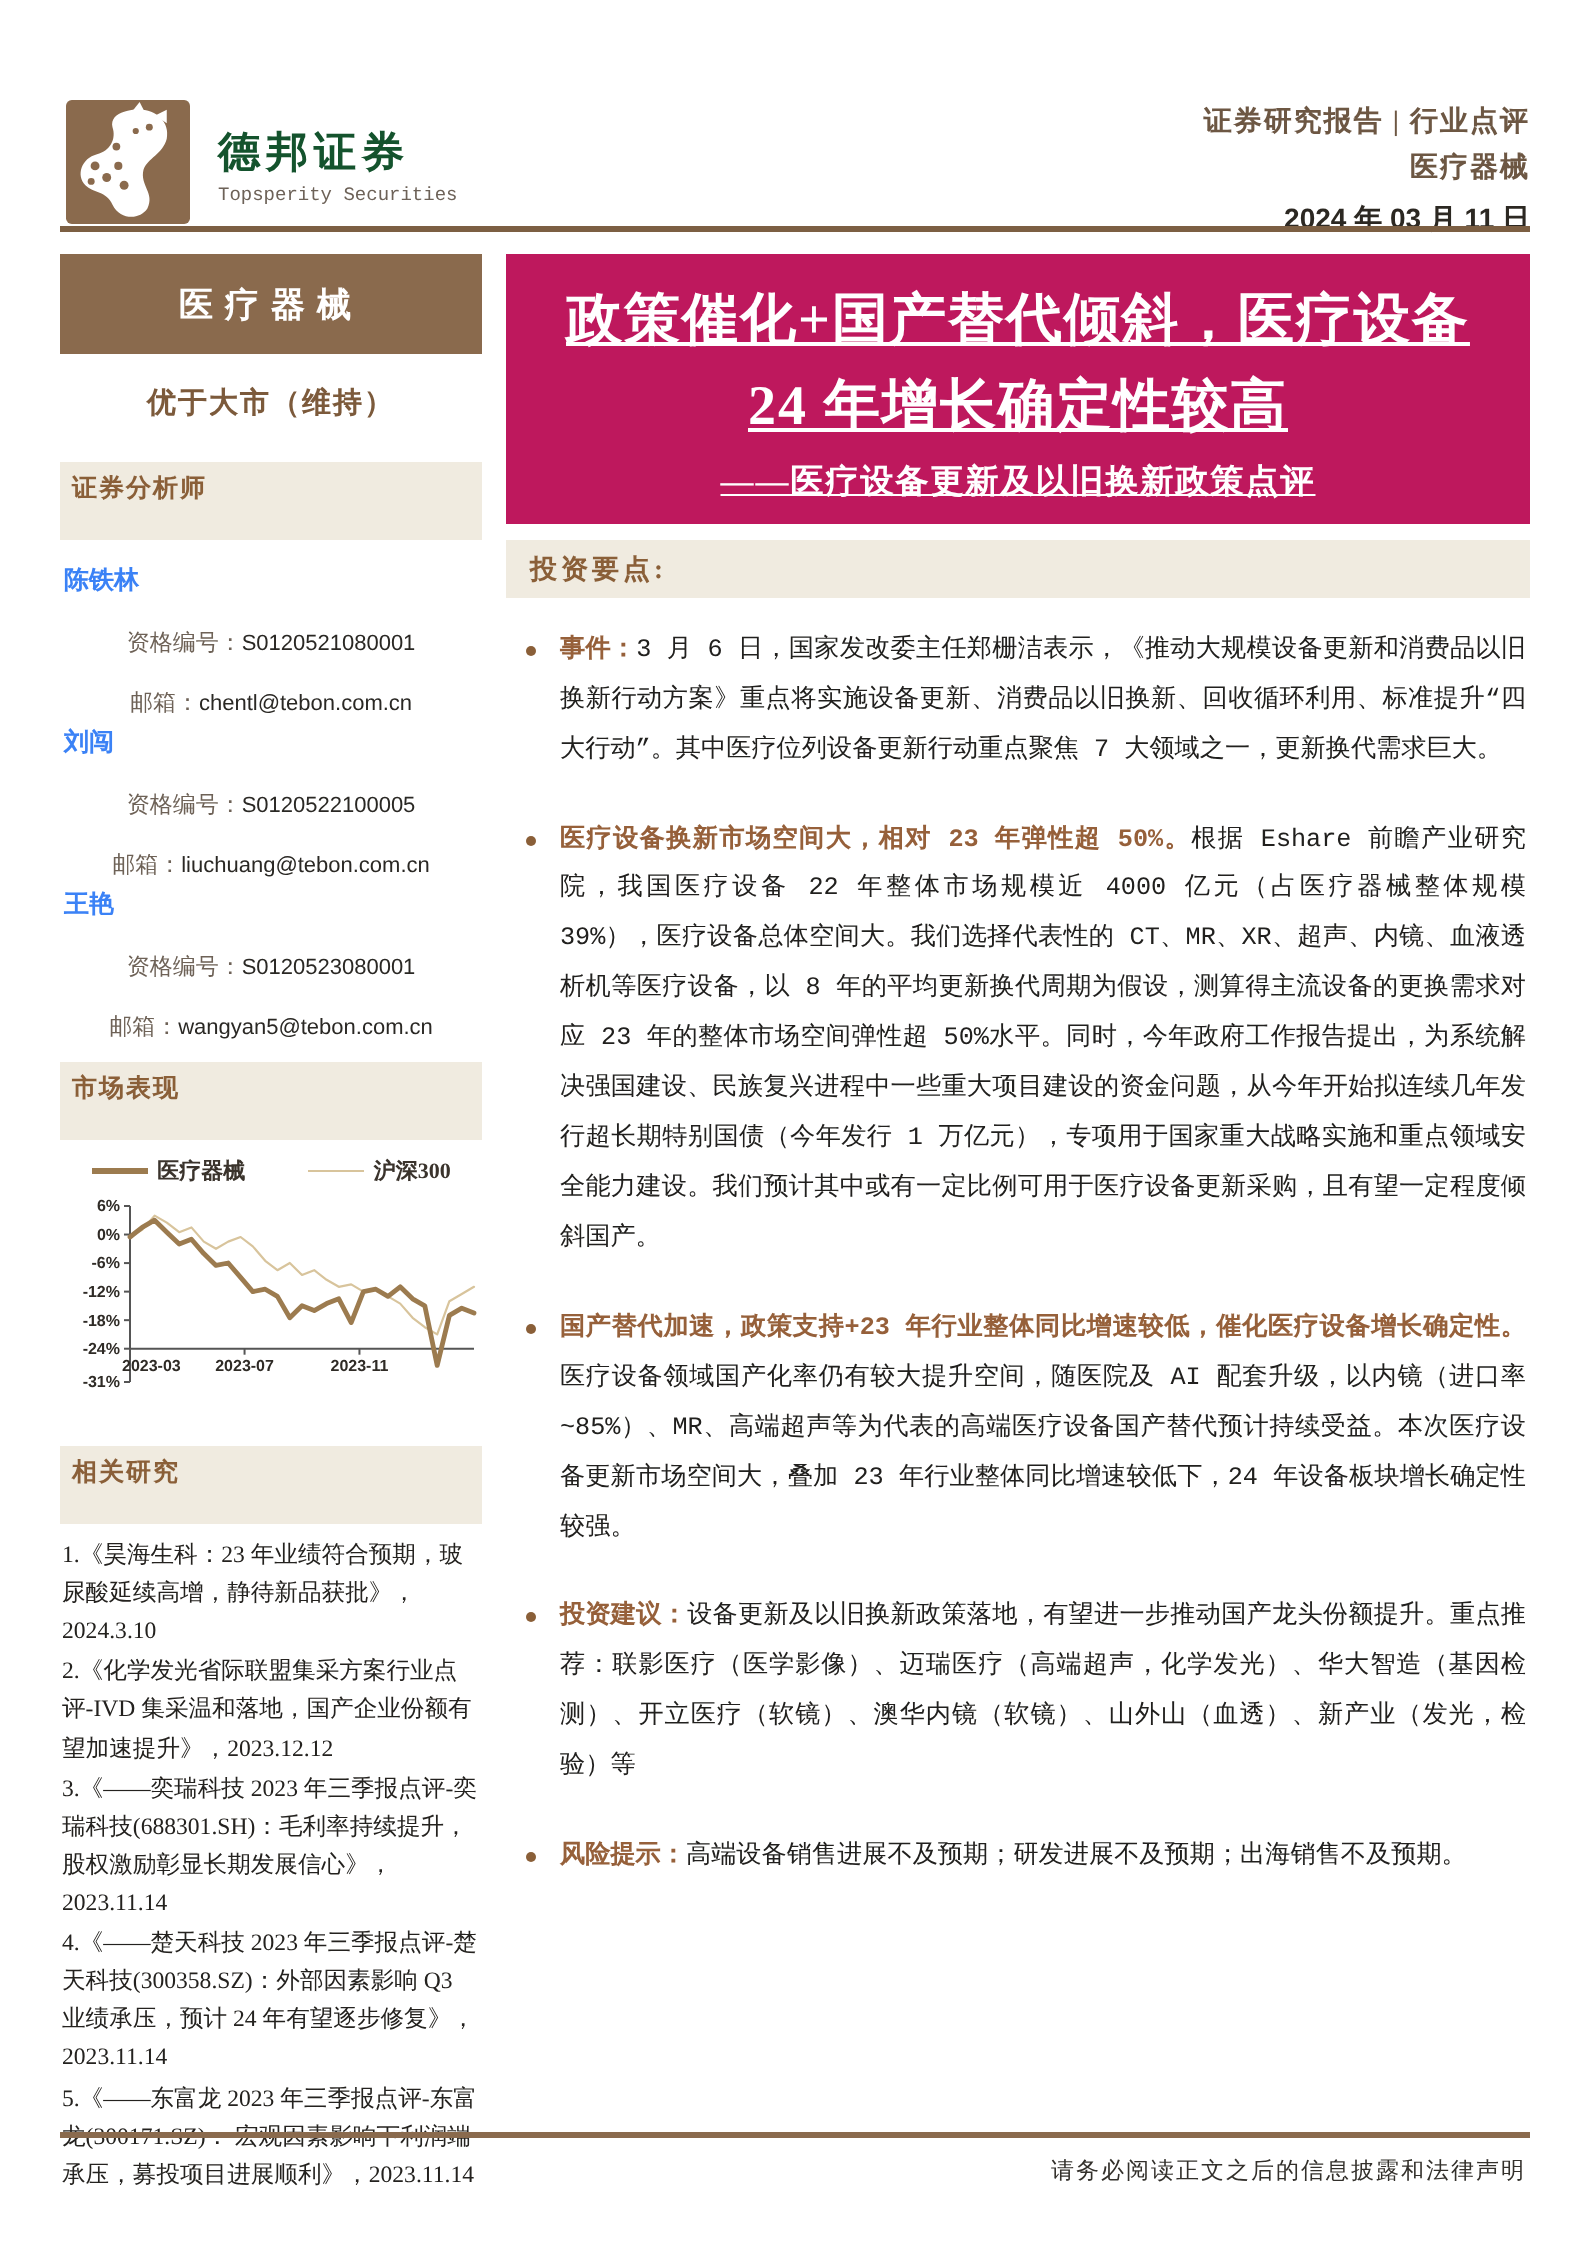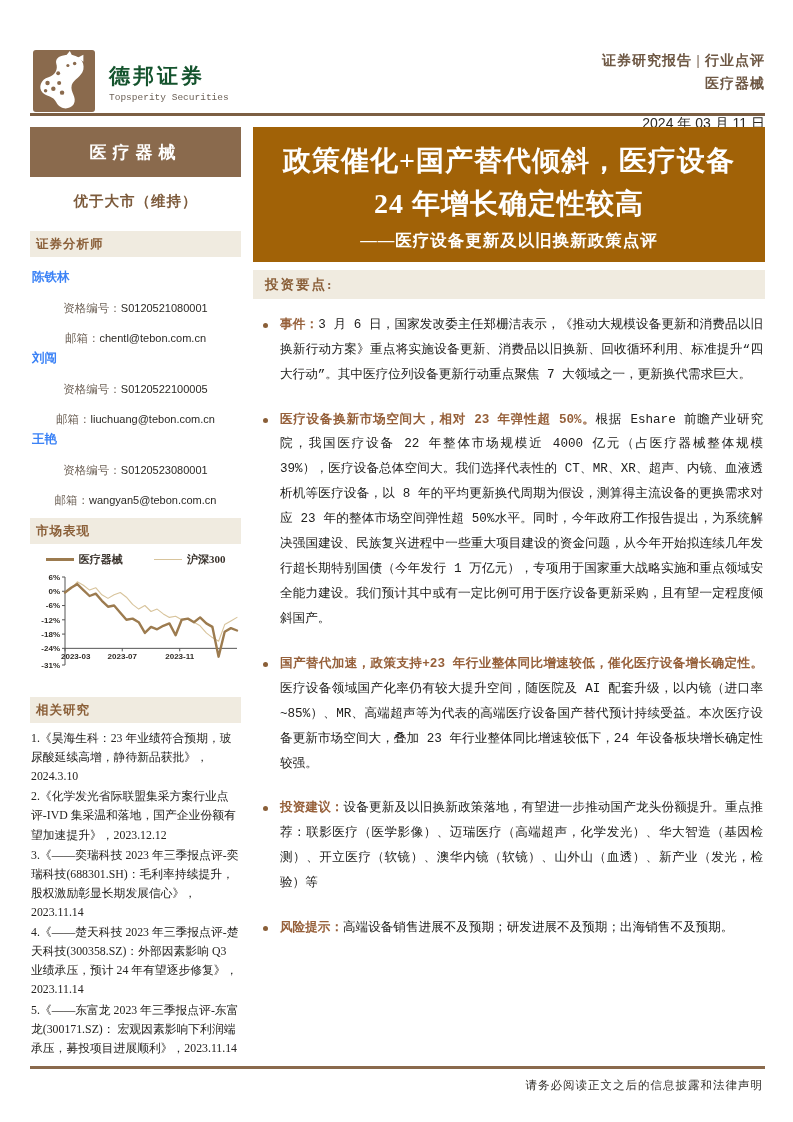--- a/index.html
+++ b/index.html
@@ -9,50 +9,50 @@
 
   
   .hdr-logo { position:absolute; left:33px; top:50px; display:flex; align-items:flex-start; }
   .hdr-logo svg { width:62px; height:62px; display:block; }
   .hdr-logo-txt { margin-left:14px; padding-top:12px; }
   .hdr-logo-cn { font-size:21px; font-weight:bold; color:#14532d; letter-spacing:3px; font-family:"Liberation Sans",sans-serif; }
   .hdr-logo-en { font-size:9.5px; color:#6d6258; margin-top:2px; font-family:Liberation Mono, monospace; }
   .hdr-right { position:absolute; right:28px; top:52px; text-align:right; }
   .hdr-right .l1 { font-size:14px; font-weight:bold; color:#6d5743; letter-spacing:1px; }
   .hdr-right .l2 { font-size:14px; font-weight:bold; color:#6d5743; margin-top:5px; letter-spacing:1px; }
-  .hdr-right .l3 { font-size:14px; font-weight:normal; color:#2b2username622; margin-top:22px; color:#2c2822; font-family:"Liberation Sans",sans-serif; }
+  .hdr-right .l3 { font-size:14px; font-weight:bold; color:#2b2username622; margin-top:8px; color:#2c2822; font-family:"Liberation Sans",sans-serif; }
   .hdr-rule { position:absolute; left:30px; right:28px; top:113px; height:3px; background:#7c5f43; }
 
   
   .sidebar { position:absolute; left:30px; top:127px; width:211px; }
   .main    { position:absolute; left:253px; top:127px; width:512px; }
 
   
   .ind-box { background:#8a6a4d; color:#fff; text-align:center; font-size:17px; font-weight:bold;
              letter-spacing:6px; padding:14px 0 13px; }
   .rating  { text-align:center; color:#7c5a3b; font-weight:bold; font-size:14.5px; padding:15px 0 20px; letter-spacing:1px; }
-  .side-hd { background:#f0ebe0; color:#8a5f38; font-weight:bold; font-size:12.5px; padding:5px 6px 4px; letter-spacing:1px; }
+  .side-hd { background:#f0ebe0; color:#8a5f38; font-weight:bold; font-size:12.5px; padding:5px 6px 17px; letter-spacing:1px; }
   .analysts { padding:8px 2px 10px; }
   .an-name { font-size:12.5px; font-weight:bold; color:#3b82f6; margin-top:4px; }
   .an-row  { font-size:11.5px; margin-top:15px; color:#6e6257;text-align:center; }
   .an-row b { font-weight:normal; color:#6e6257; }
   .an-val  { color:#2a2824; font-family:"Liberation Sans",sans-serif; font-size:11px; }
 
   .chart-wrap { padding:6px 0 10px; }
   .legend { display:flex; justify-content:space-around; align-items:center; font-size:11px; font-weight:bold; color:#3a332c; padding:2px 0 2px; }
   .leg-item { display:flex; align-items:center; gap:5px; }
   .sw1 { width:28px; height:0; border-top:3px solid #9c7b4f; }
   .sw2 { width:28px; height:0; border-top:1px solid #d8c49c; }
   .chart-svg { display:block; }
 
   .research { padding:6px 1px 0; font-size:11.8px; color:#24221f; line-height:1.62; }
   .research div { margin-bottom:1px; }
 
   
-  .title-box { background:#a16207; color:#fff; text-align:center; padding:12px 14px 10px; }
+  .title-box { background:#be185d; color:#fff; text-align:center; padding:12px 14px 10px;text-decoration:underline; }
   .title-main { font-size:28px; font-weight:bold; line-height:1.55; letter-spacing:1px; }
   .title-sub  { font-size:16.5px; font-weight:bold; margin-top:4px; letter-spacing:1px; }
   .points-hd { background:#f0ebe0; color:#8a5f38; font-weight:bold; font-size:13.5px; letter-spacing:2px;
                padding:6px 12px 5px; margin-top:8px; }
   .bullets { padding:14px 2px 0 0;font-family:Liberation Mono, monospace; }
   .bullet { display:flex; margin-bottom:20px; }
   .b-dot { flex:0 0 auto; width:5px; height:5px; border-radius:50%; background:#8a5f38; margin:10px 12px 0 10px; }
   .b-txt { font-size:12.6px; line-height:1.98; text-align:justify; color:#21201e; }
   .b-txt .lead { color:#96603a; font-weight:bold; }
 

